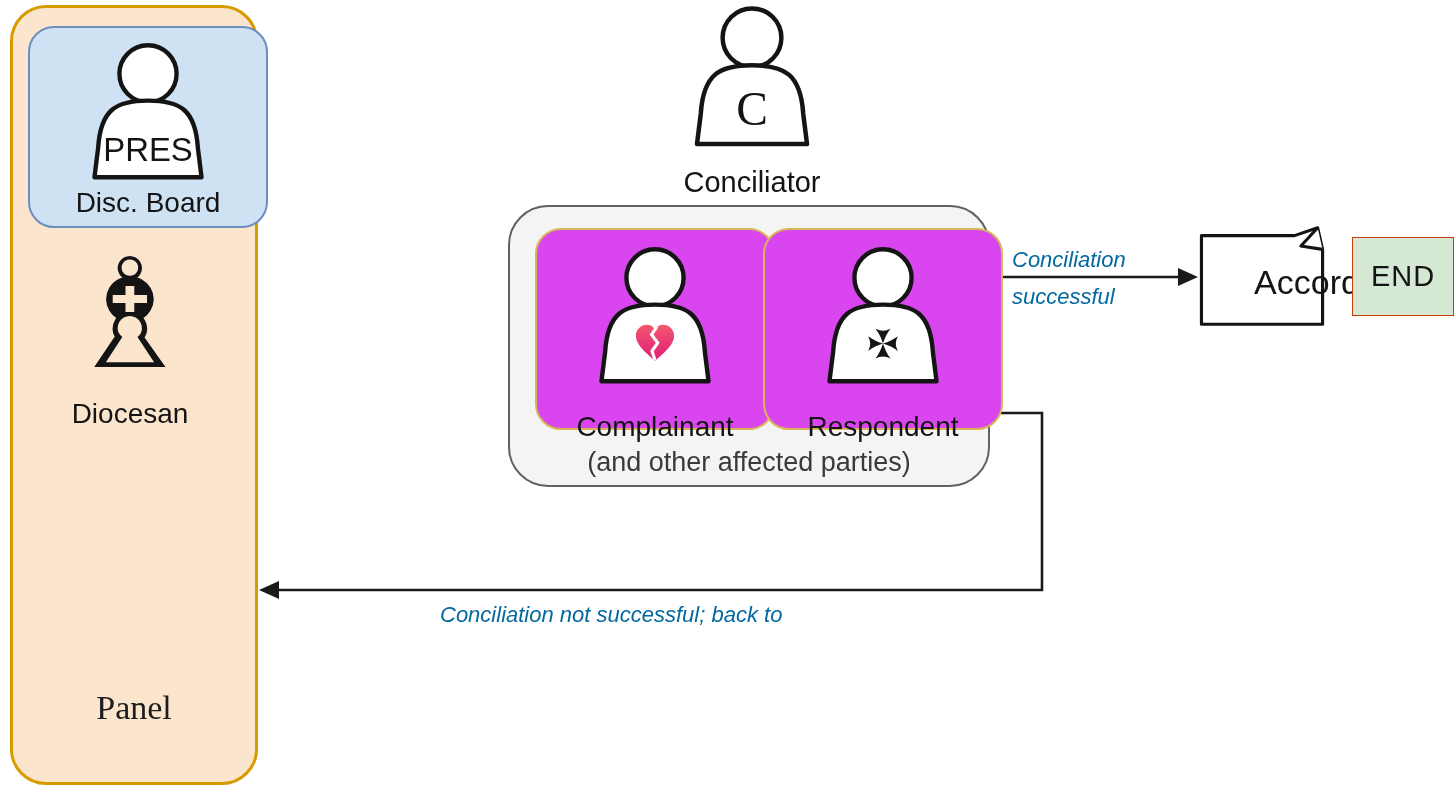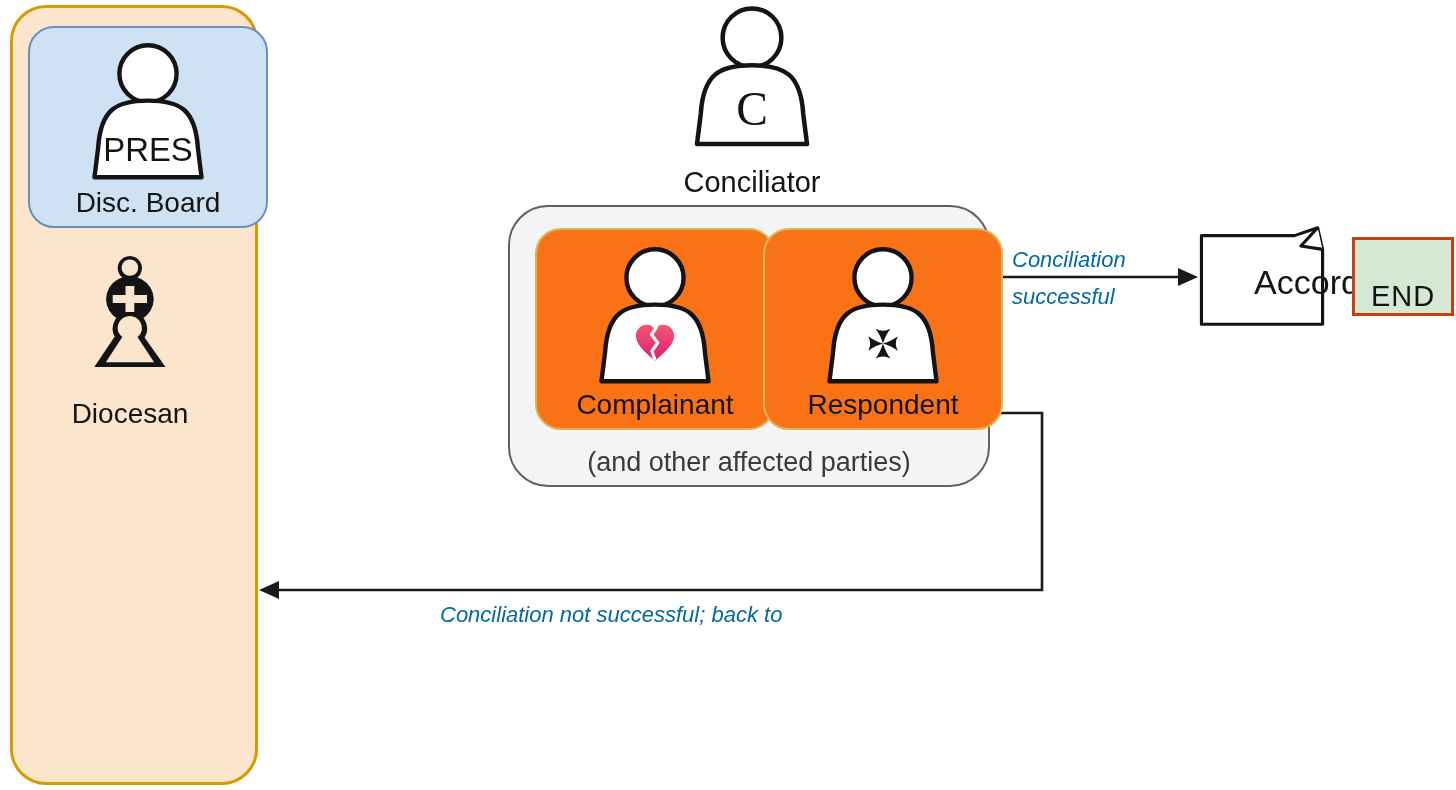--- a/index.html
+++ b/index.html
@@ -12,21 +12,21 @@
   
   .ref-panel{
     left:10px;top:5px;width:248px;height:780px;
     background:#fce5cd;border:3px solid #d79b00;border-radius:36px;
   }
   .node-box{
     display:flex;flex-direction:column;align-items:center;
     border-radius:26px;width:240px;height:202px;justify-content:space-between;
   }
   .box-blue{left:28px;top:26px;background:#cfe2f3;border:2.5px solid #6c8ebf;}
-  .box-yellow{background:#f97316;border:2.5px solid #d6b656;}
+  .box-yellow{background:#d946ef;border:2.5px solid #d6b656;gap:22px;}
   .box-intake{left:28px;top:458px;}
   .node-box svg.person{margin-top:13px;flex:0 0 auto;}
   .box-label{margin-top:auto;margin-bottom:9px;font-size:28px;line-height:1;white-space:nowrap;}
 
   .bishop-wrap{left:28px;top:236px;width:204px;text-align:center;}
   .bishop-glyph{
     font-family:"DejaVu Sans",sans-serif;font-size:152px;line-height:158px;
     height:160px;color:#141414;
   }
   .bishop-label{font-size:28px;margin-top:2px;}
@@ -52,22 +52,22 @@
   .group-caption{left:508px;top:447px;width:482px;text-align:center;font-size:27px;color:#3a3a3a;}
 
   
   .accord{left:1199px;top:224px;width:128px;height:104px;}
   .accord-label{
     position:absolute;left:0;top:12px;width:100%;height:92px;
     display:flex;align-items:center;justify-content:center;font-size:34px;margin-left:44px;
   }
   .end-box{
     left:1352px;top:237px;width:102px;height:79px;
-    background:#d5e8d4;border:3px solid #c2410c;
-    display:flex;align-items:flex-end;justify-content:center;
+    background:#d5e8d4;border:1px solid #c2410c;
+    display:flex;align-items:center;justify-content:center;
     font-size:29px;letter-spacing:1px;
   }
 
   
   .flow-label{font-style:italic;font-size:22px;text-align:left;color:#0369a1;}
   .succ-1{left:1012px;top:247px;width:160px;}
   .succ-2{left:1012px;top:284px;width:160px;}
   .fail-label{left:440px;top:602px;width:440px;font-style:italic;}
 
   
@@ -106,20 +106,21 @@
     <div class="box-label">Disc. Board</div>
   </div>
 
   <div class="abs bishop-wrap">
     <div class="bishop-glyph">♗</div>
     <div class="bishop-label">Diocesan</div>
   </div>
 
 
   <div class="abs panel-title">
+    <div>Panel</div>
   </div>
 
   <div class="abs conciliator">
     <svg class="person" width="150" height="150" viewBox="0 0 120 120">
       <circle class="p-line" cx="60" cy="27" r="23.5"></circle>
       <path class="p-line" d="M16 112 L19 88 C21 56 34 49 60 49 C86 49 99 56 101 88 L104 112 Z"></path>
       <text class="p-badge-serif" style="font-size:38px" x="60" y="97">C</text>
     </svg>
     <div class="conciliator-label">Conciliator</div>
   </div>

